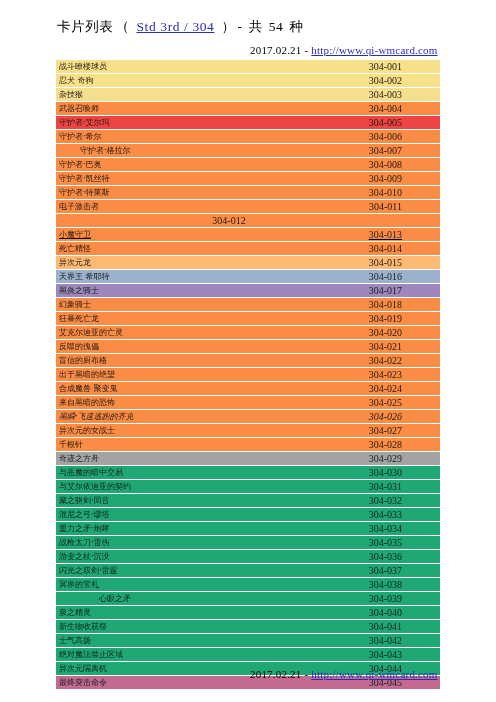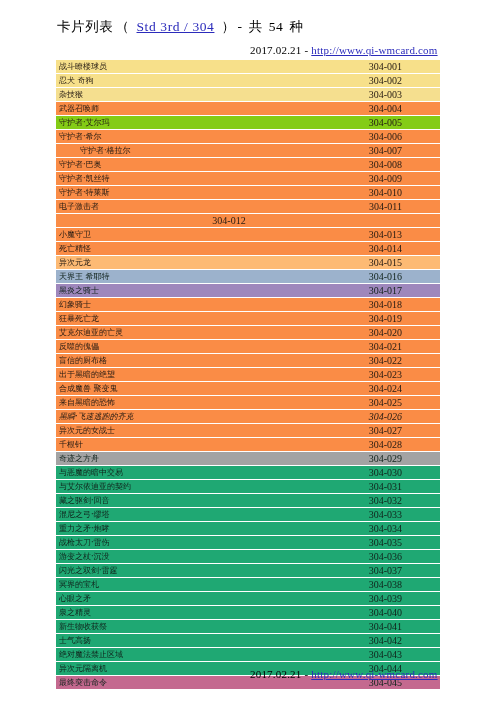--- a/index.html
+++ b/index.html
@@ -92,21 +92,21 @@
         <span class="id">304-002</span>
       </div>
       <div class="row" style="background: rgb(245, 223, 143);">
         <span class="nm">杂技猴</span>
         <span class="id">304-003</span>
       </div>
       <div class="row" style="background: rgb(250, 140, 70);">
         <span class="nm">武器召唤师</span>
         <span class="id">304-004</span>
       </div>
-      <div class="row" style="background: #84cc16;">
+      <div class="row" style="background: #ef4444;">
         <span class="nm">守护者·艾尔玛</span>
         <span class="id">304-005</span>
       </div>
       <div class="row" style="background: rgb(250, 140, 70);">
         <span class="nm">守护者·希尔</span>
         <span class="id">304-006</span>
       </div>
       <div class="row" style="background: rgb(250, 140, 70); padding-left: 21px;">
         <span class="nm">守护者·格拉尔</span>
         <span class="id">304-007</span>
@@ -124,21 +124,21 @@
         <span class="id">304-010</span>
       </div>
       <div class="row" style="background: rgb(250, 140, 70);">
         <span class="nm">电子激击者</span>
         <span class="id">304-011</span>
       </div>
       <div class="row" style="background: rgb(250, 140, 70); flex-direction: column;">
         <span class="nm">魔镜导士 限界反射者</span>
         <span class="id">304-012</span>
       </div>
-      <div class="row" style="background: rgb(250, 140, 70);">
+      <div class="row" style="background: rgb(250, 140, 70); text-decoration: underline;">
         <span class="nm">小魔守卫</span>
         <span class="id">304-013</span>
       </div>
       <div class="row" style="background: rgb(250, 140, 70);">
         <span class="nm">死亡精怪</span>
         <span class="id">304-014</span>
       </div>
       <div class="row" style="background: #fdba74;">
         <span class="nm">异次元龙</span>
         <span class="id">304-015</span>
@@ -228,21 +228,21 @@
         <span class="id">304-036</span>
       </div>
       <div class="row dark" style="background: rgb(31, 168, 115);">
         <span class="nm">闪光之双剑·雷霆</span>
         <span class="id">304-037</span>
       </div>
       <div class="row dark" style="background: rgb(31, 168, 115);">
         <span class="nm">冥界的宝札</span>
         <span class="id">304-038</span>
       </div>
-      <div class="row dark" style="background: rgb(31, 168, 115);">
+      <div class="row dark" style="background: rgb(31, 168, 115); padding-left: 40px;">
         <span class="nm">心眼之矛</span>
         <span class="id">304-039</span>
       </div>
       <div class="row dark" style="background: rgb(31, 168, 115);">
         <span class="nm">泉之精灵</span>
         <span class="id">304-040</span>
       </div>
       <div class="row dark" style="background: rgb(31, 168, 115);">
         <span class="nm">新生物收获祭</span>
         <span class="id">304-041</span>

